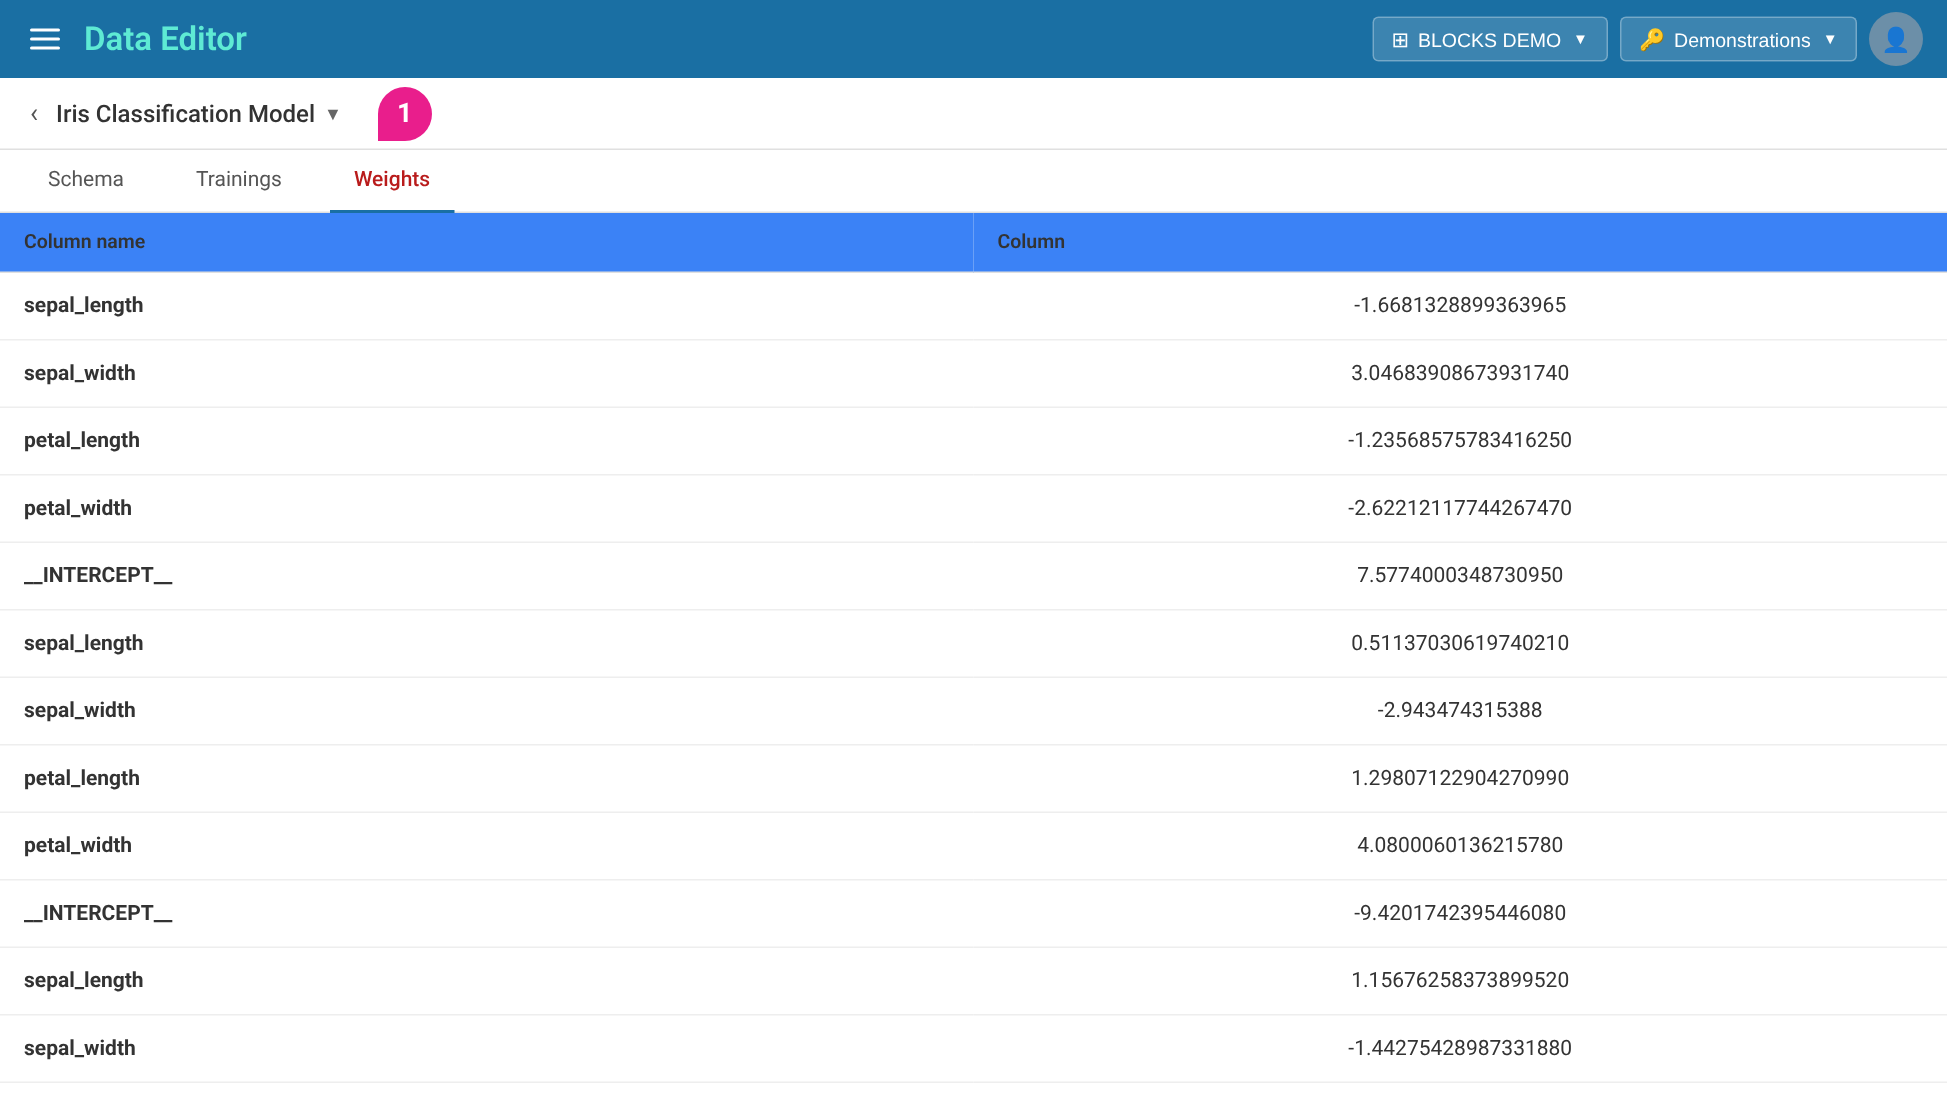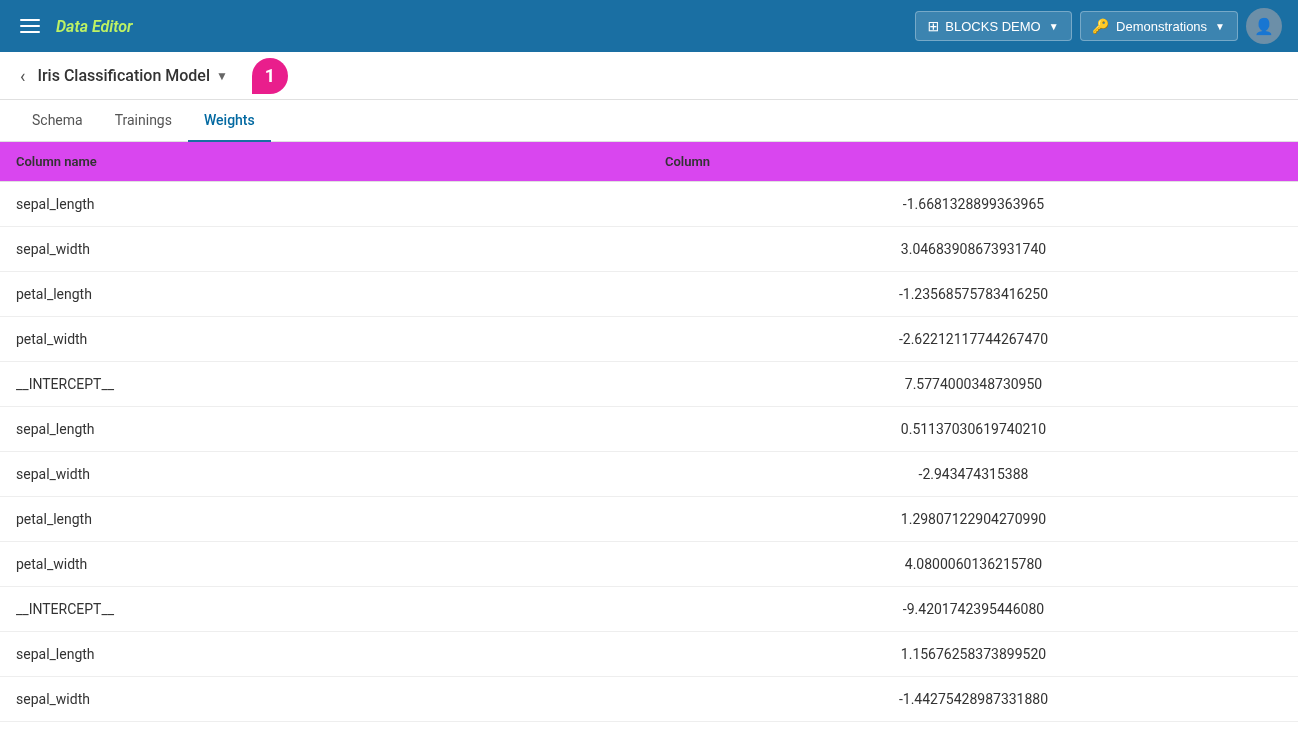--- a/index.html
+++ b/index.html
@@ -16,25 +16,24 @@
       gap: 12px;
     }
     .navbar-hamburger {
       cursor: pointer;
       display: flex; flex-direction: column; gap: 4px; padding: 4px;
     }
     .navbar-hamburger span {
       display: block; width: 20px; height: 2px; background: #fff; border-radius: 1px;
     }
     .navbar-title {
-      font-size: 16px;
+      font-size: 22px;
       font-weight: 600;
-      color: #bef264;
+      color: #5eead4;
       flex: 1;
-      font-style: italic;
     }
     .navbar-right {
       display: flex; align-items: center; gap: 8px;
     }
     .nav-btn {
       display: flex; align-items: center; gap: 6px;
       background: rgba(255,255,255,0.15);
       border: 1px solid rgba(255,255,255,0.3);
       color: #fff;
       border-radius: 4px;
@@ -105,64 +104,65 @@
       border-right: 8px solid transparent;
     }
 
     
     .tabs {
       background: #fff;
       display: flex;
       align-items: center;
       padding: 0 16px;
       border-bottom: 1px solid #e0e0e0;
+      gap: 16px;
     }
     .tab {
       padding: 12px 16px;
       cursor: pointer;
       color: #555;
       font-size: 14px;
       border-bottom: 2px solid transparent;
       margin-bottom: -1px;
     }
     .tab.active {
-      color: #0369a1;
+      color: #b91c1c;
       border-bottom: 2px solid #1a6fa3;
       font-weight: 500;
     }
 
     
     .table-container {
       overflow-y: auto;
       height: calc(738px - 52px - 48px - 45px);
     }
     table {
       width: 100%;
       border-collapse: collapse;
     }
     thead tr {
-      background: #d946ef;
+      background: #3b82f6;
     }
     thead th {
       text-align: left;
       padding: 12px 16px;
       font-weight: 600;
       color: #333;
       font-size: 13px;
       border-bottom: 1px solid #e0e0e0;
     }
     tbody tr {
       border-bottom: 1px solid #eeeeee;
     }
     tbody td {
       padding: 14px 16px;
       font-size: 14px;
       color: #333;
     }
-    tbody td:first-child { width: 50%; }
+    tbody td:first-child { width: 50%; font-weight: bold; }
     tbody td:last-child { width: 50%; text-align: center; }
 
     
     .table-container::-webkit-scrollbar { width: 6px; }
     .table-container::-webkit-scrollbar-thumb { background: #ccc; border-radius: 3px; }
   </style>
 </head>
 <body>
 
 <nav class="navbar">

